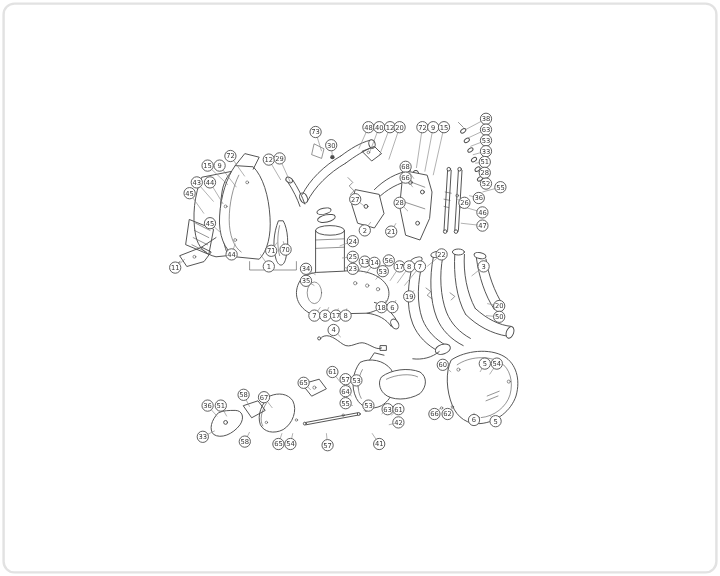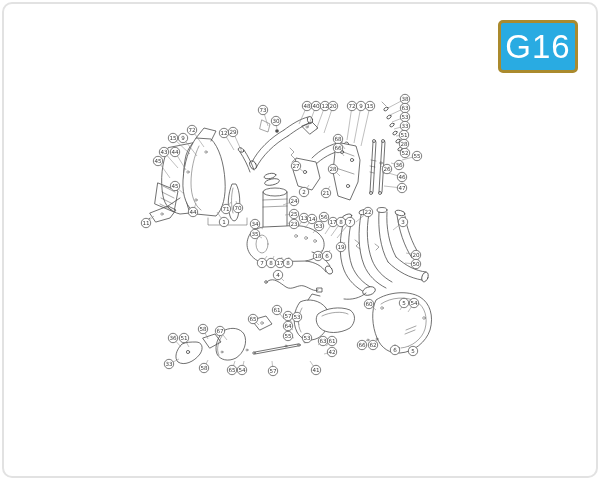--- a/index.html
+++ b/index.html
@@ -21,23 +21,20 @@
   .co-circle{fill:#ffffff;stroke:#5a5a5a;stroke-width:0.8;}
   .co-text{fill:#3a3a3a;font-size:5.6px;font-family:"DejaVu Sans",sans-serif;
         text-anchor:middle;}
 </style>
 </head>
 <body>
 
 <div class="page">
   <div class="card-border"></div>
 
-  <div class="badge">
-    <span>G16</span>
-  </div>
 
   <svg width="600" height="480" viewBox="0 0 600 480">
 
     <g>
       <path class="part" d="M168,148 C162,162 160,180 163,196 C165,206 171,212 180,214 L190,213 C184,198 182,178 185,160 C186,153 189,147 193,143 Z"></path>
       <path class="part-f" d="M196,138 C189,148 184,163 183,180 C182,196 187,208 196,214 L216,216 C223,209 226,196 225,181 C224,163 219,147 211,139 Z"></path>
       <path class="part thin" d="M199,146 C194,156 191,170 191,183 C191,196 195,206 201,210"></path>
       <path class="part" d="M196,138 L204,128 L216,131 L211,141"></path>
       <path class="part" d="M158,183 L178,191 L174,212 L155,204 Z"></path>
       <path class="part thin" d="M163,186 L175,192 M162,192 L174,198 M161,198 L173,204 M160,204 L172,210"></path>

